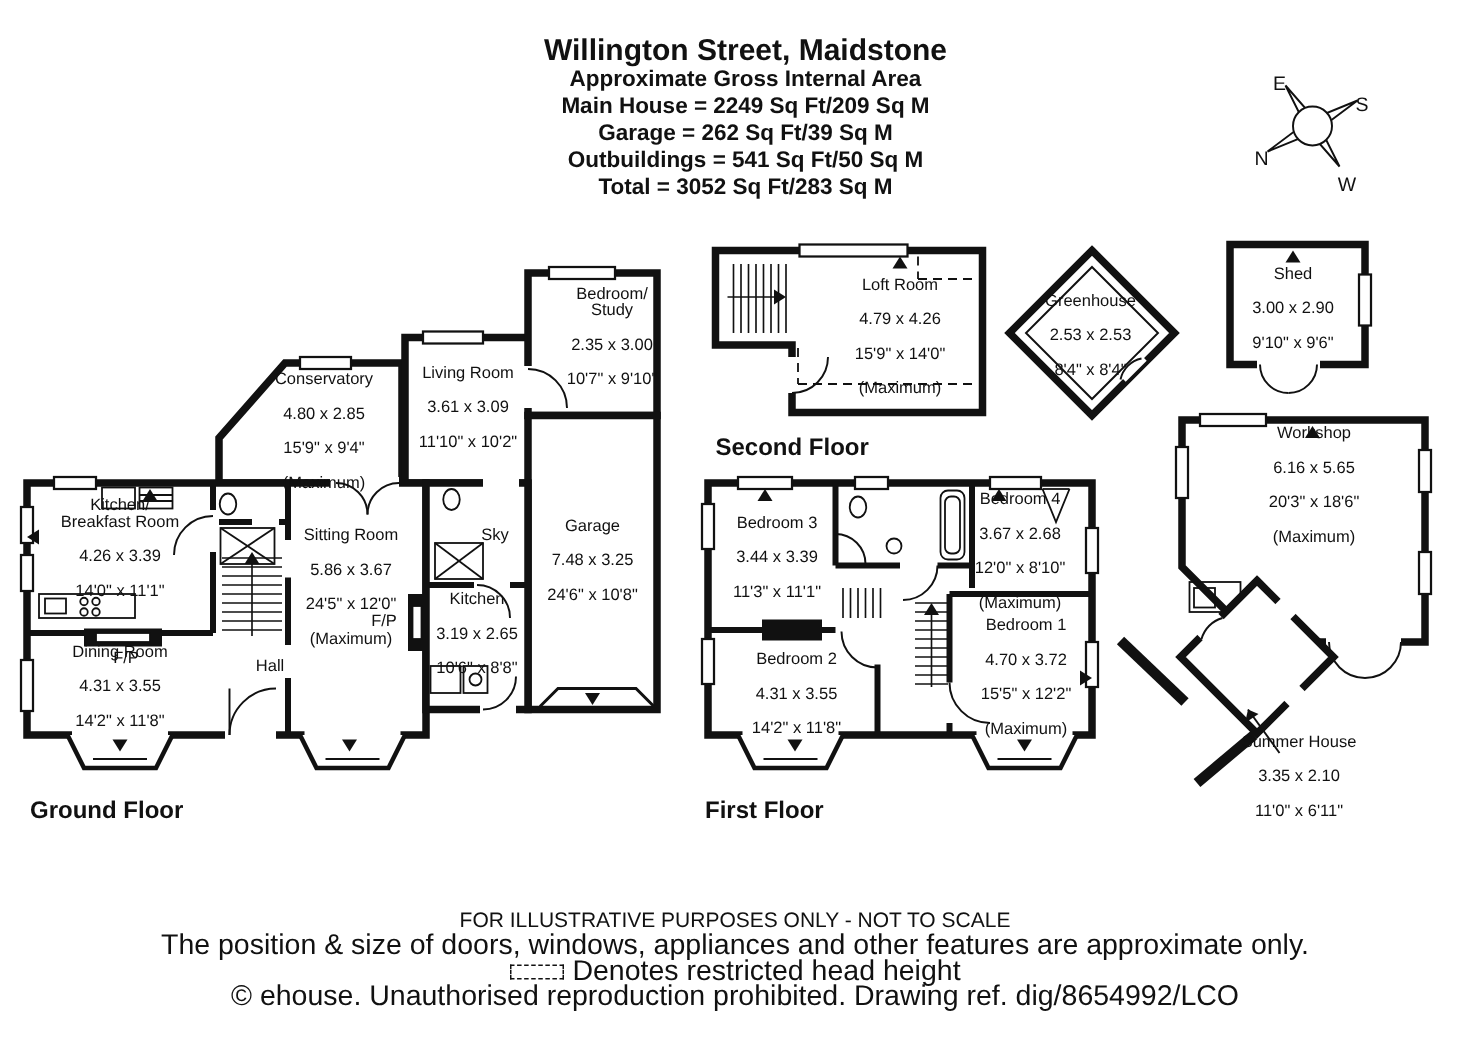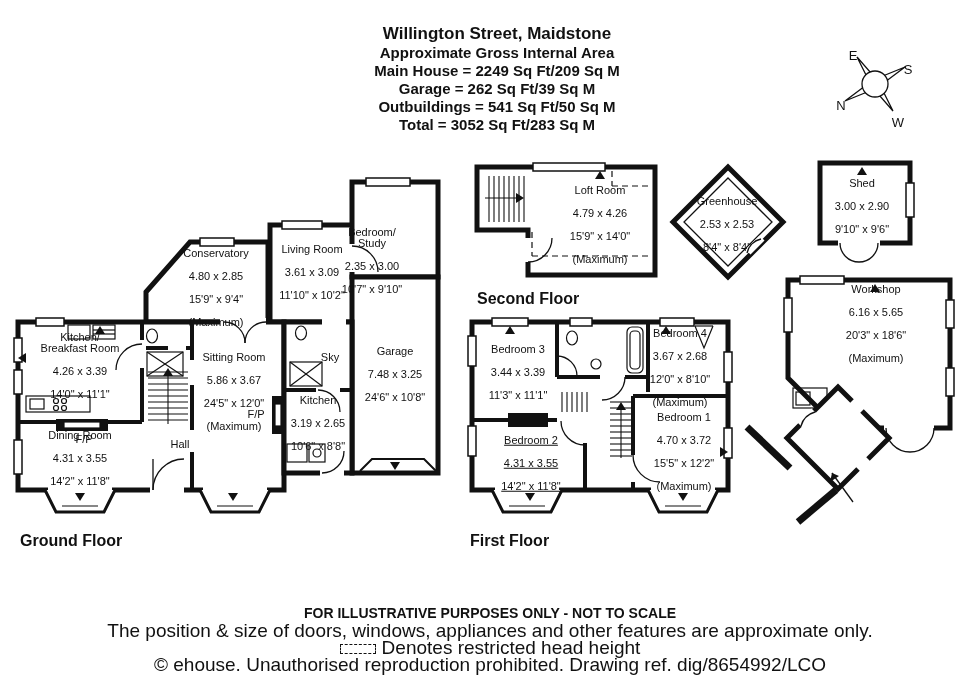--- a/index.html
+++ b/index.html
@@ -3,29 +3,29 @@
 <meta charset="utf-8">
 <style>
   html,body{margin:0;padding:0;background:#fff;}
   #canvas{
     position:relative;width:980px;height:692px;background:#fff;overflow:hidden;
     font-family:"Liberation Sans", sans-serif;color:#111;
   }
   #plan-svg{position:absolute;left:0;top:0;}
   .title-block{position:absolute;left:497px;top:24px;transform:translateX(-50%);
     text-align:center;font-weight:bold;white-space:nowrap;}
-  .title-block .addr{font-size:17px;line-height:20px;}
+  .title-block .addr{font-size:20px;line-height:20px;}
   .title-block .tline{font-size:15px;line-height:18px;}
   .lbl{position:absolute;transform:translate(-50%,-50%);text-align:center;
     font-size:11px;line-height:11.5px;white-space:pre-line;}
   .lbl div{white-space:pre-line;}
   .floor-lbl{position:absolute;font-size:16px;font-weight:bold;}
   .small-lbl{position:absolute;transform:translate(-50%,-50%);font-size:11px;}
   .footer{position:absolute;left:0;top:604px;width:980px;text-align:center;}
-  .footer .f1{font-size:14px;font-weight:bold;line-height:18px;}
+  .footer .f1{font-size:14px;font-weight:normal;line-height:18px;}
   .footer .fline{font-size:19px;line-height:17px;}
   .dash-sym{display:inline-block;width:34px;height:8px;border:1.5px dashed #111;
     margin-right:6px;vertical-align:middle;}
   svg text{font-family:"Liberation Sans", sans-serif;}
 </style>
 </head>
 <body>
 
 <div id="canvas">
 
@@ -368,21 +368,21 @@
   <div class="small-lbl" style="left:306px;top:357px;margin-left:24px;">Sky</div>
 
   <div class="small-lbl" style="left:256px;top:414px;">F/P</div>
 
   <div class="lbl" style="left:318px;top:423px;">
     <div>Kitchen</div>
     <div>3.19 x 2.65</div>
     <div>10'6" x 8'8"</div>
   </div>
 
-  <div class="lbl" style="left:372px;top:225px;margin-top:36px;">
+  <div class="lbl" style="left:408px;top:225px;">
     <div>Bedroom/
 Study</div>
     <div>2.35 x 3.00</div>
     <div>10'7" x 9'10"</div>
   </div>
 
   <div class="lbl" style="left:395px;top:374px;">
     <div>Garage</div>
     <div>7.48 x 3.25</div>
     <div>24'6" x 10'8"</div>
@@ -407,35 +407,40 @@
     <div>9'10" x 9'6"</div>
   </div>
 
   <div class="lbl" style="left:876px;top:324px;">
     <div>Workshop</div>
     <div>6.16 x 5.65</div>
     <div>20'3" x 18'6"</div>
     <div>(Maximum)</div>
   </div>
 
+  <div class="lbl" style="left:866px;top:518px;">
+    <div>Summer House</div>
+    <div>3.35 x 2.10</div>
+    <div>11'0" x 6'11"</div>
+  </div>
 
   <div class="lbl" style="left:518px;top:372px;">
     <div>Bedroom 3</div>
     <div>3.44 x 3.39</div>
     <div>11'3" x 11'1"</div>
   </div>
 
   <div class="lbl" style="left:680px;top:368px;">
     <div>Bedroom 4</div>
     <div>3.67 x 2.68</div>
     <div>12'0" x 8'10"</div>
     <div>(Maximum)</div>
   </div>
 
-  <div class="lbl" style="left:531px;top:463px;text-decoration:underline;">
+  <div class="lbl" style="left:531px;top:463px;">
     <div>Bedroom 2</div>
     <div>4.31 x 3.55</div>
     <div>14'2" x 11'8"</div>
   </div>
 
   <div class="lbl" style="left:684px;top:452px;">
     <div>Bedroom 1</div>
     <div>4.70 x 3.72</div>
     <div>15'5" x 12'2"</div>
     <div>(Maximum)</div>

